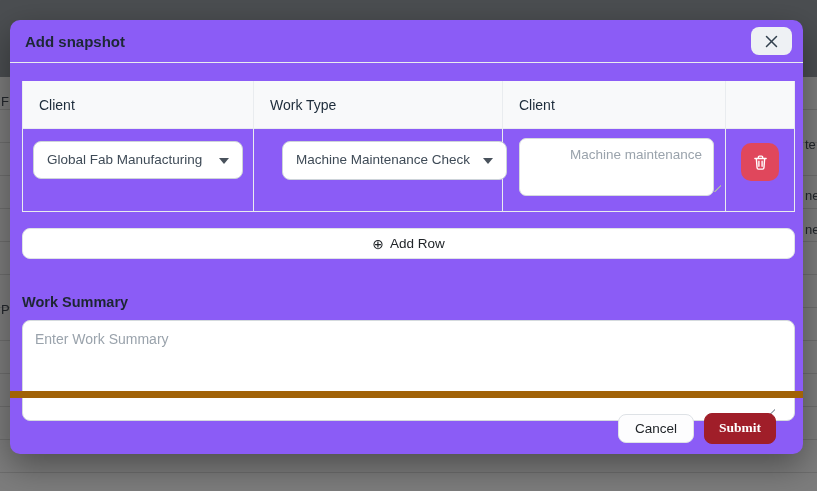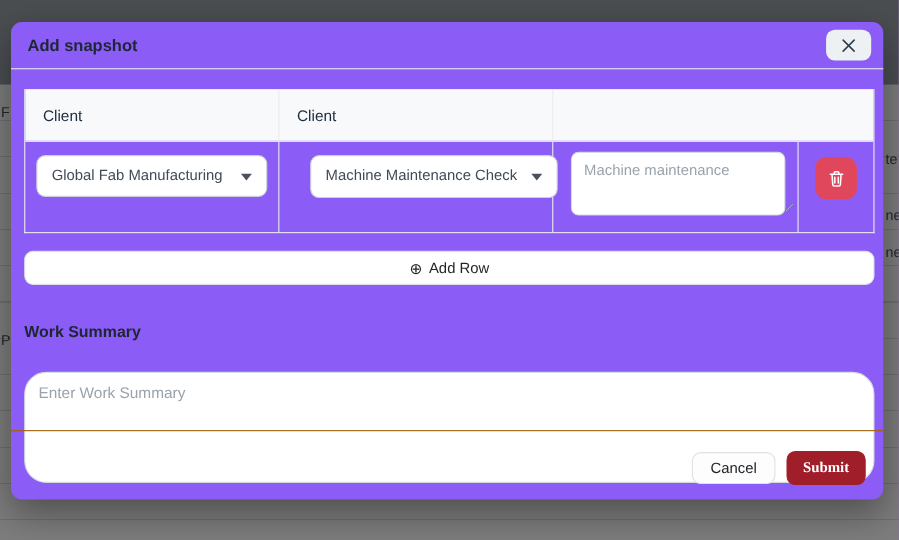--- a/index.html
+++ b/index.html
@@ -43,43 +43,43 @@
   .sel .sel-text { display:block; padding:8px 30px 0 13px; font-size:13.5px; line-height:19px; color:#3f4b57; }
   .sel .caret { position:absolute; right:13px; top:16px; width:0; height:0;
     border-left:5px solid transparent; border-right:5px solid transparent; border-top:6px solid #49525c; }
   .sel-client { margin:12px 0 0 10px; width:210px; height:38px; }
   .sel-worktype { margin:12px 0 0 28px; width:225px; height:39px; }
 
   .ta-wrap { position:relative; }
   textarea { font-family:"Liberation Sans","DejaVu Sans",sans-serif; border:1px solid #d5dade;
     border-radius:7px; color:#3f4b57; resize:none; outline:none; display:block; }
   textarea::placeholder { color:#9aa3ac; }
-  .notes-ta { margin:9px 0 0 16px; width:195px; height:58px; padding:8px 11px; font-size:13.5px; }
+  .notes-ta { margin:9px 0 0 16px; width:195px; height:58px; padding:8px 11px; font-size:13.5px;text-align:right; }
   .grip { position:absolute; width:10px; height:10px; pointer-events:none;
     background:repeating-linear-gradient(135deg, #a6adb5 0 1px, transparent 1px 4.5px);
     clip-path:polygon(100% 0, 100% 100%, 0 100%); }
   .notes-grip { right:4px; bottom:4px; }
 
   .del-btn { margin:14px 0 0 15px; width:38px; height:38px; border:none; border-radius:10px;
     background:#e0475c; display:flex; align-items:center; justify-content:center; cursor:pointer; }
 
   
   .add-row-btn { margin-top:16px; width:773px; height:31px; background:#fff; border:1px solid #dee2e6;
     border-radius:8px; font-size:13.5px; color:#212529; display:flex; align-items:center;
     justify-content:center; gap:6px; cursor:pointer; font-family:inherit; }
   .add-row-plus { font-size:14px; line-height:1; color:#212529; }
 
   
   .ws-label { margin-top:35px; font-size:14.5px; font-weight:700; color:#1d2633; }
-  .ws-ta { margin-top:28px; width:773px; height:101px; padding:10px 12px; font-size:14px; border-radius:20px; }
+  .ws-ta { margin-top:10px; width:773px; height:101px; padding:10px 12px; font-size:14px; border-radius:8px; }
   .ws-grip { right:16px; bottom:5px; }
 
   
-  .modal-footer { position:absolute; left:0; right:0; bottom:0; height:63px; border-top:1px solid #a16207;
-    display:flex; align-items:center; justify-content:flex-end; gap:10px; padding:4px 16px 0 16px; }
+  .modal-footer { position:absolute; left:0; right:0; bottom:0; height:63px; border-top:7px solid #a16207;
+    display:flex; align-items:center; justify-content:flex-end; gap:10px; padding:4px 27px 0 16px; }
   .btn { font-family:inherit; font-size:13.5px; border-radius:8px; cursor:pointer; }
   .btn-cancel { background:#fdfdfe; border:1px solid #dee2e6; color:#212529; padding:6px 16px; height:29px; }
   .btn-submit { background:#a01e29; border:1px solid #a01e29; color:#ffffff; font-weight:600;
     padding:6px 14px; height:31px;font-family:Liberation Serif, serif; }
 </style>
 </head>
 <body>
 
 <div class="backdrop">
   <div class="band-top"></div>
@@ -103,20 +103,21 @@
         </svg>
       </span>
     </button>
   </div>
 
   <div class="modal-body">
 
     <div class="snap-table">
       <div class="t-row t-head">
         <div class="t-cell">Client</div>
+        <div class="t-cell">Work Type</div>
         <div class="t-cell">Client</div>
         <div class="t-cell"></div>
       </div>
 
       <div class="t-row t-body">
         <div class="t-cell">
           <div class="sel sel-client">
             <span class="sel-text">Global Fab Manufacturing</span>
             <span class="caret"></span>
           </div>

